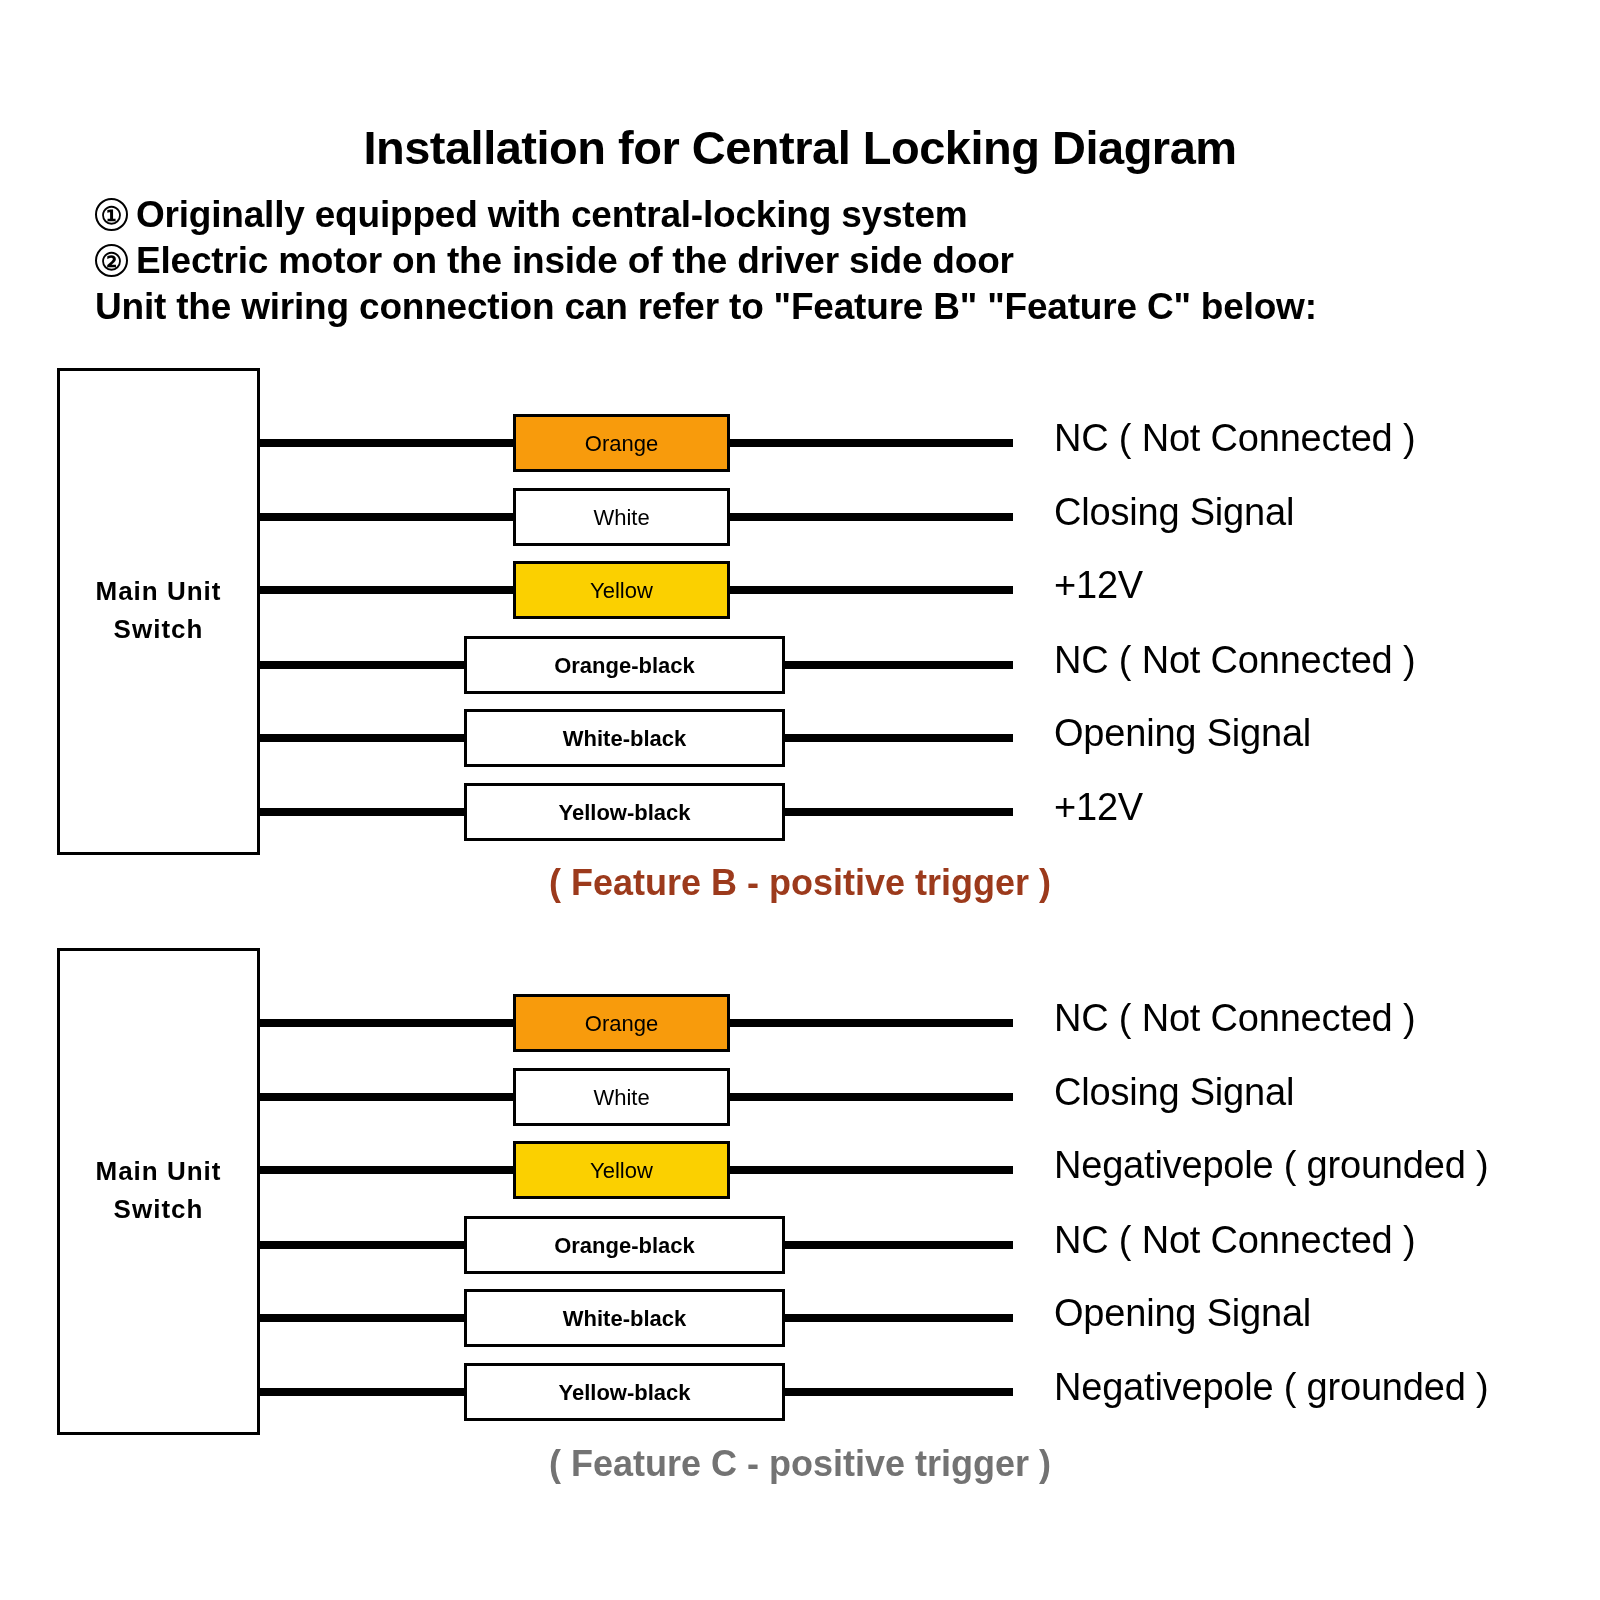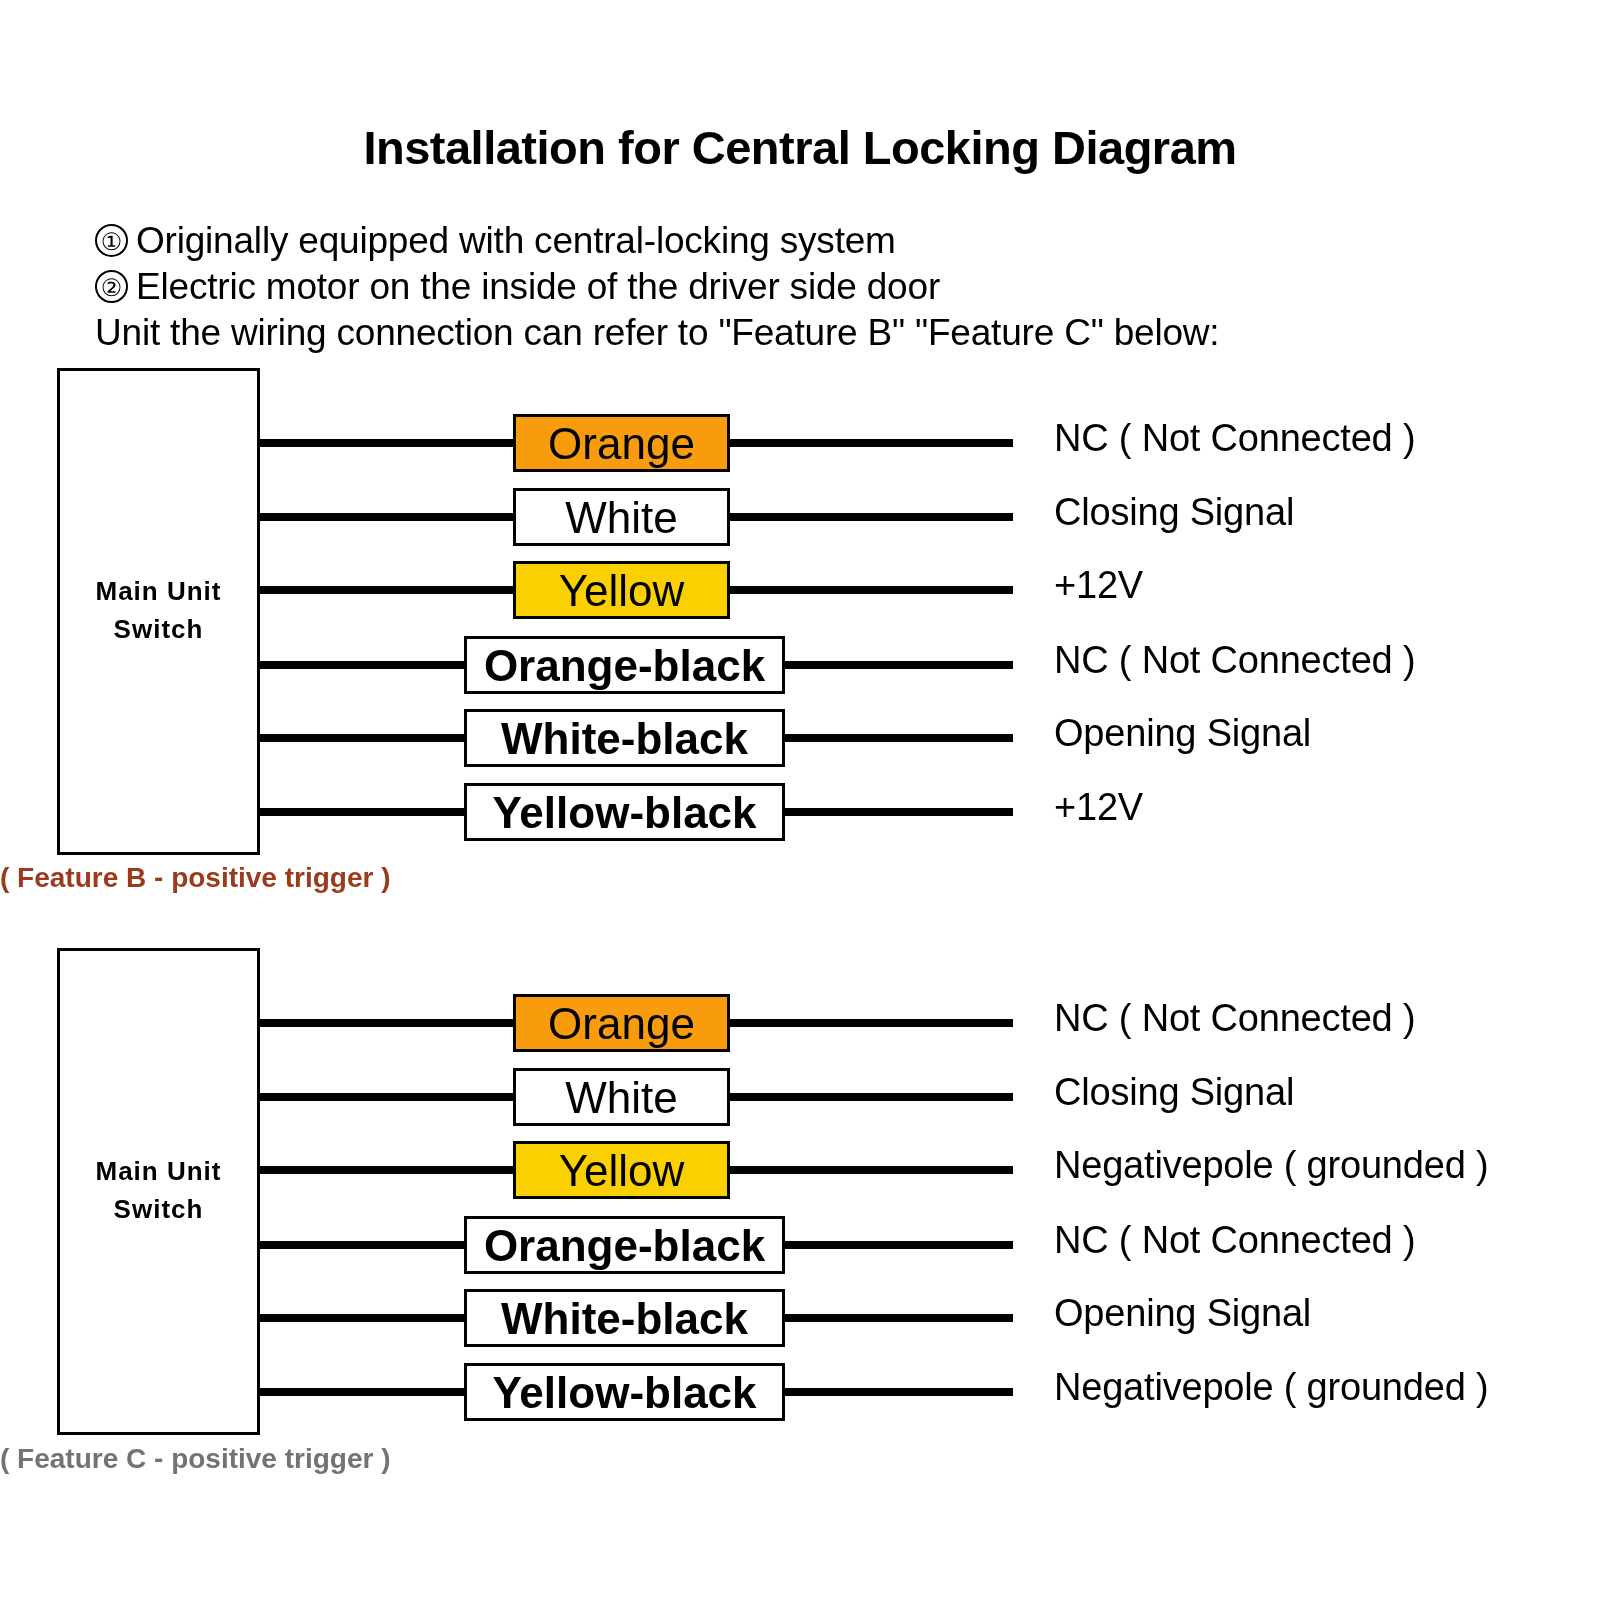--- a/index.html
+++ b/index.html
@@ -25,24 +25,23 @@
     text-align: center;
     font-size: 47px;
     font-weight: bold;
     letter-spacing: -0.5px;
     white-space: nowrap;
   }
   .note-line {
     position: absolute;
     left: 95px;
     font-size: 37px;
-    font-weight: normal;
+    font-weight: bold;
     white-space: nowrap;
     letter-spacing: -0.2px;
-    margin-top: 26px;
   }
   #note-1 { top: 194px; }
   #note-2 { top: 240px; }
   #note-3 { top: 286px; }
 
   .circled {
     display: inline-block;
     width: 33px;
     height: 33px;
     line-height: 31px;
@@ -106,21 +105,21 @@
     height: 8px;
     background: #000;
   }
 
   .wire-box {
     position: absolute;
     box-sizing: border-box;
     border: 3px solid #000;
     background: #ffffff;
     text-align: center;
-    font-size: 44px;
+    font-size: 22px;
     font-weight: normal;
     color: #000;
     white-space: nowrap;
     overflow: hidden;
   }
   .wire-box.narrow {
     left: 513px;
     width: 217px;
     height: 58px;
     line-height: 53px;
@@ -141,21 +140,22 @@
     top: -26px;
     font-size: 38px;
     white-space: nowrap;
     letter-spacing: -0.2px;
   }
 
   .caption {
     position: absolute;
     left: 0;
     width: 1600px;
-    font-size: 28px;
+    text-align: center;
+    font-size: 36px;
     font-weight: bold;
     white-space: nowrap;
   }
   #caption-b { top: 862px; }
   #caption-c { top: 1443px; }
 </style>
 </head>
 <body>
 
 <div id="page-title">Installation for Central Locking Diagram</div>

